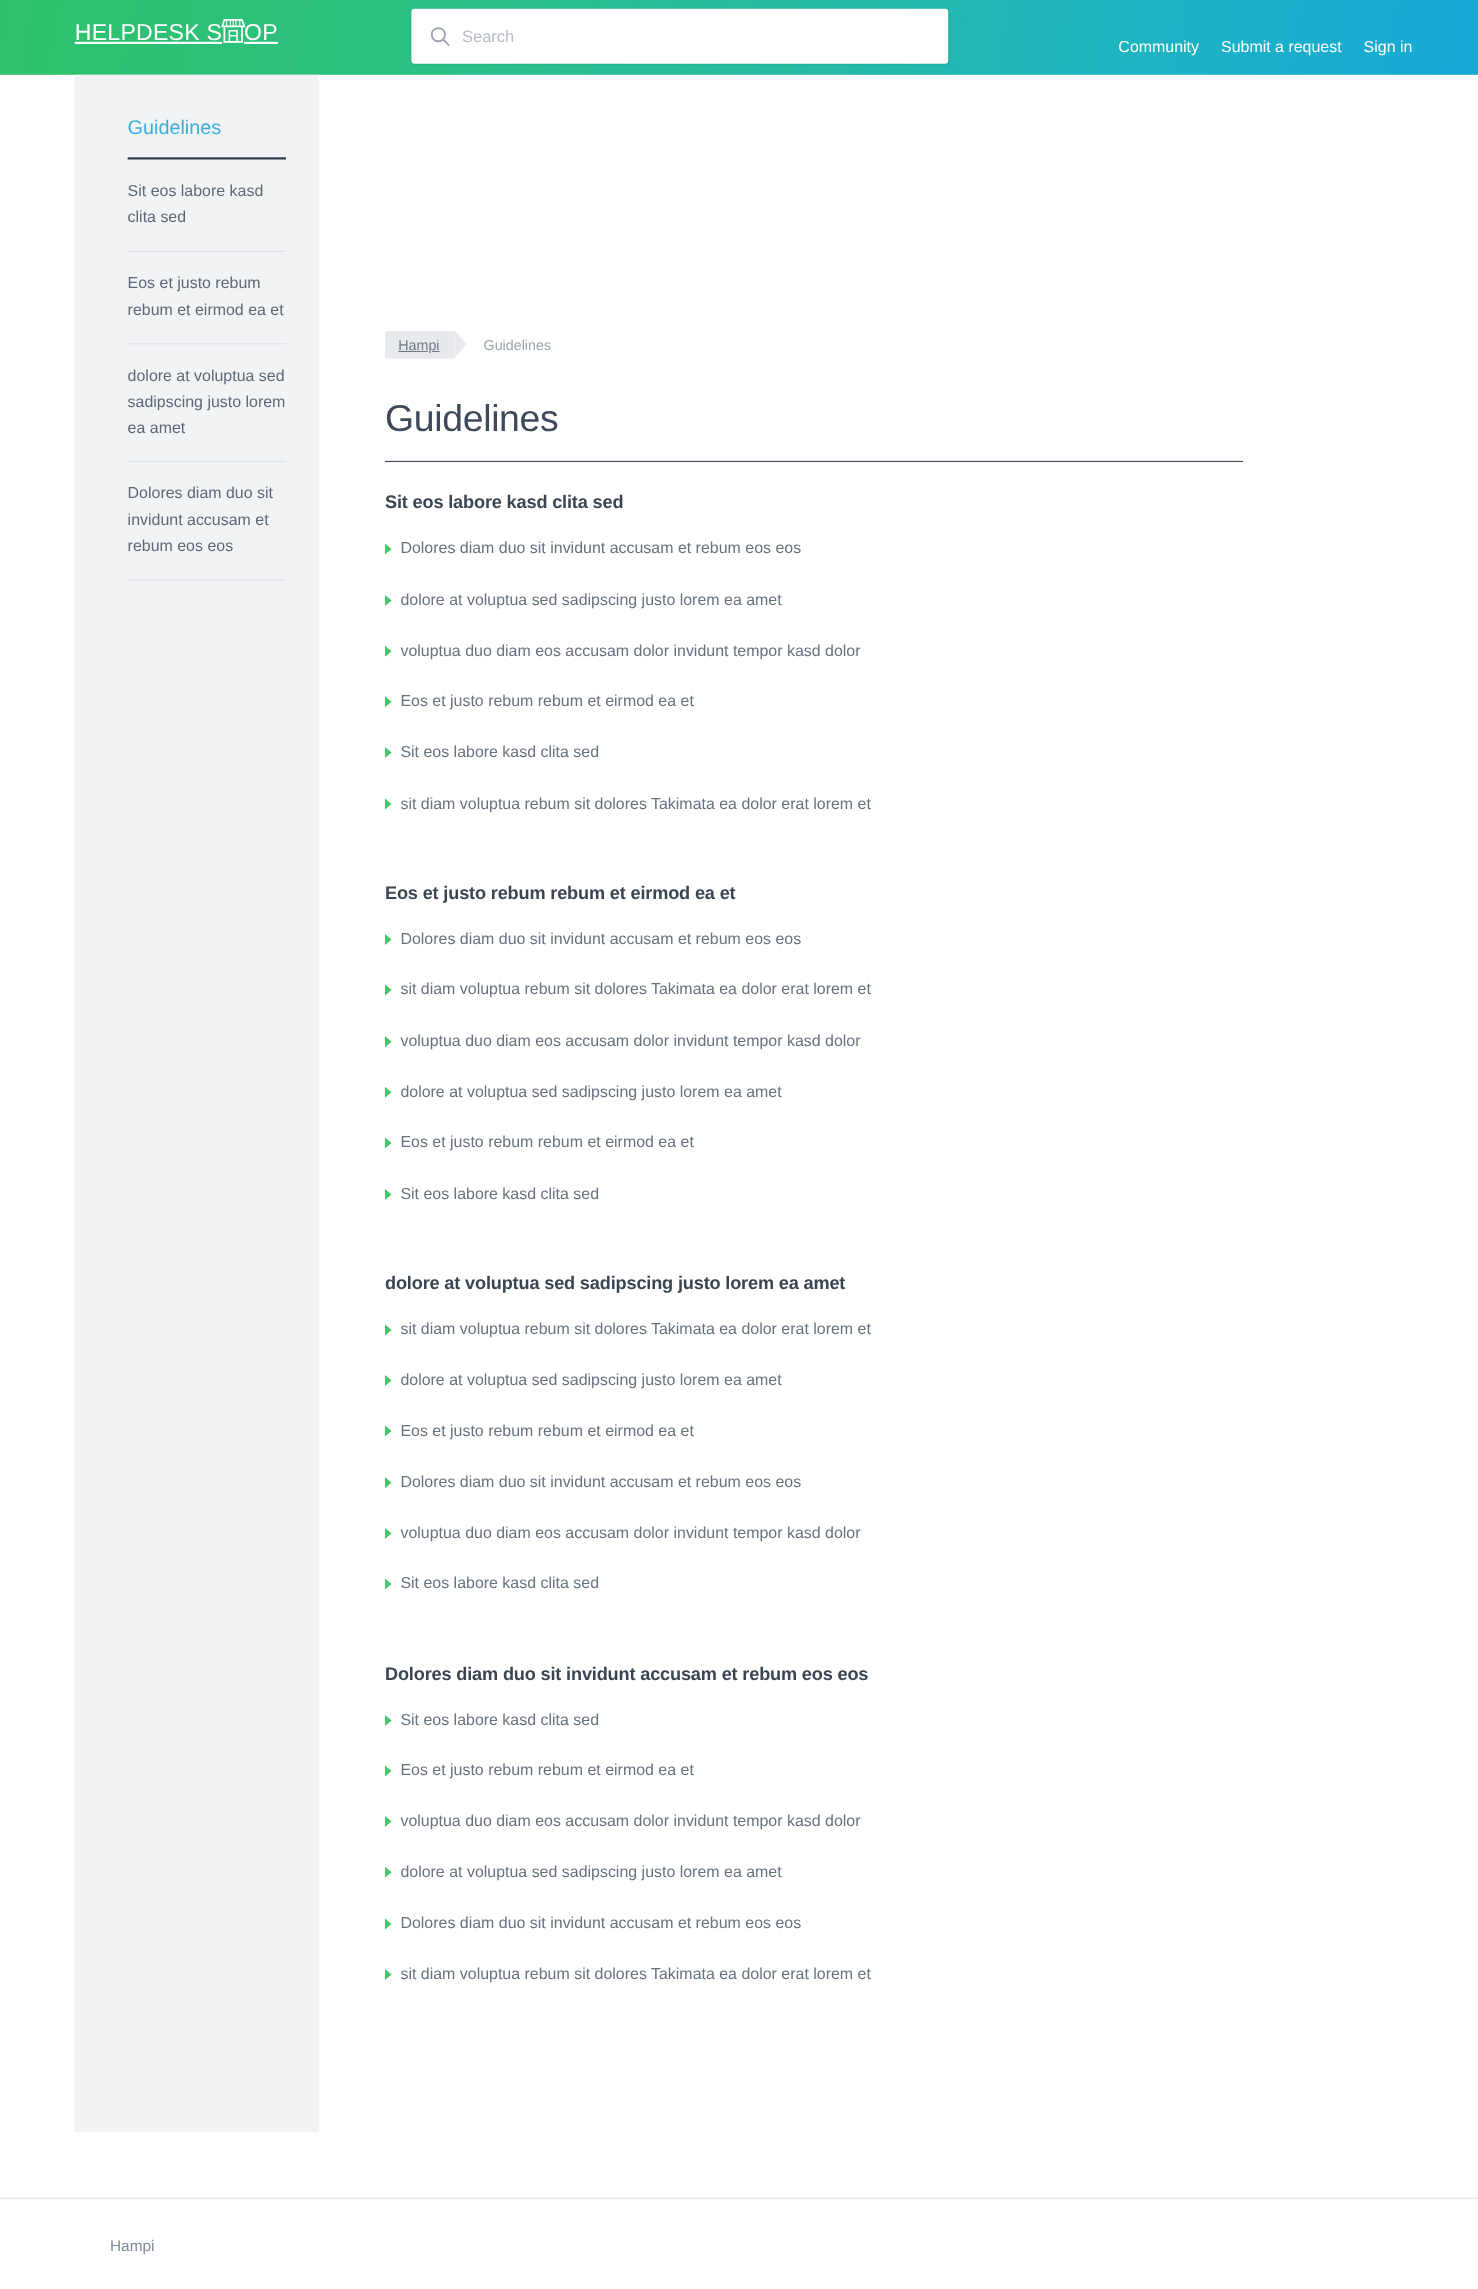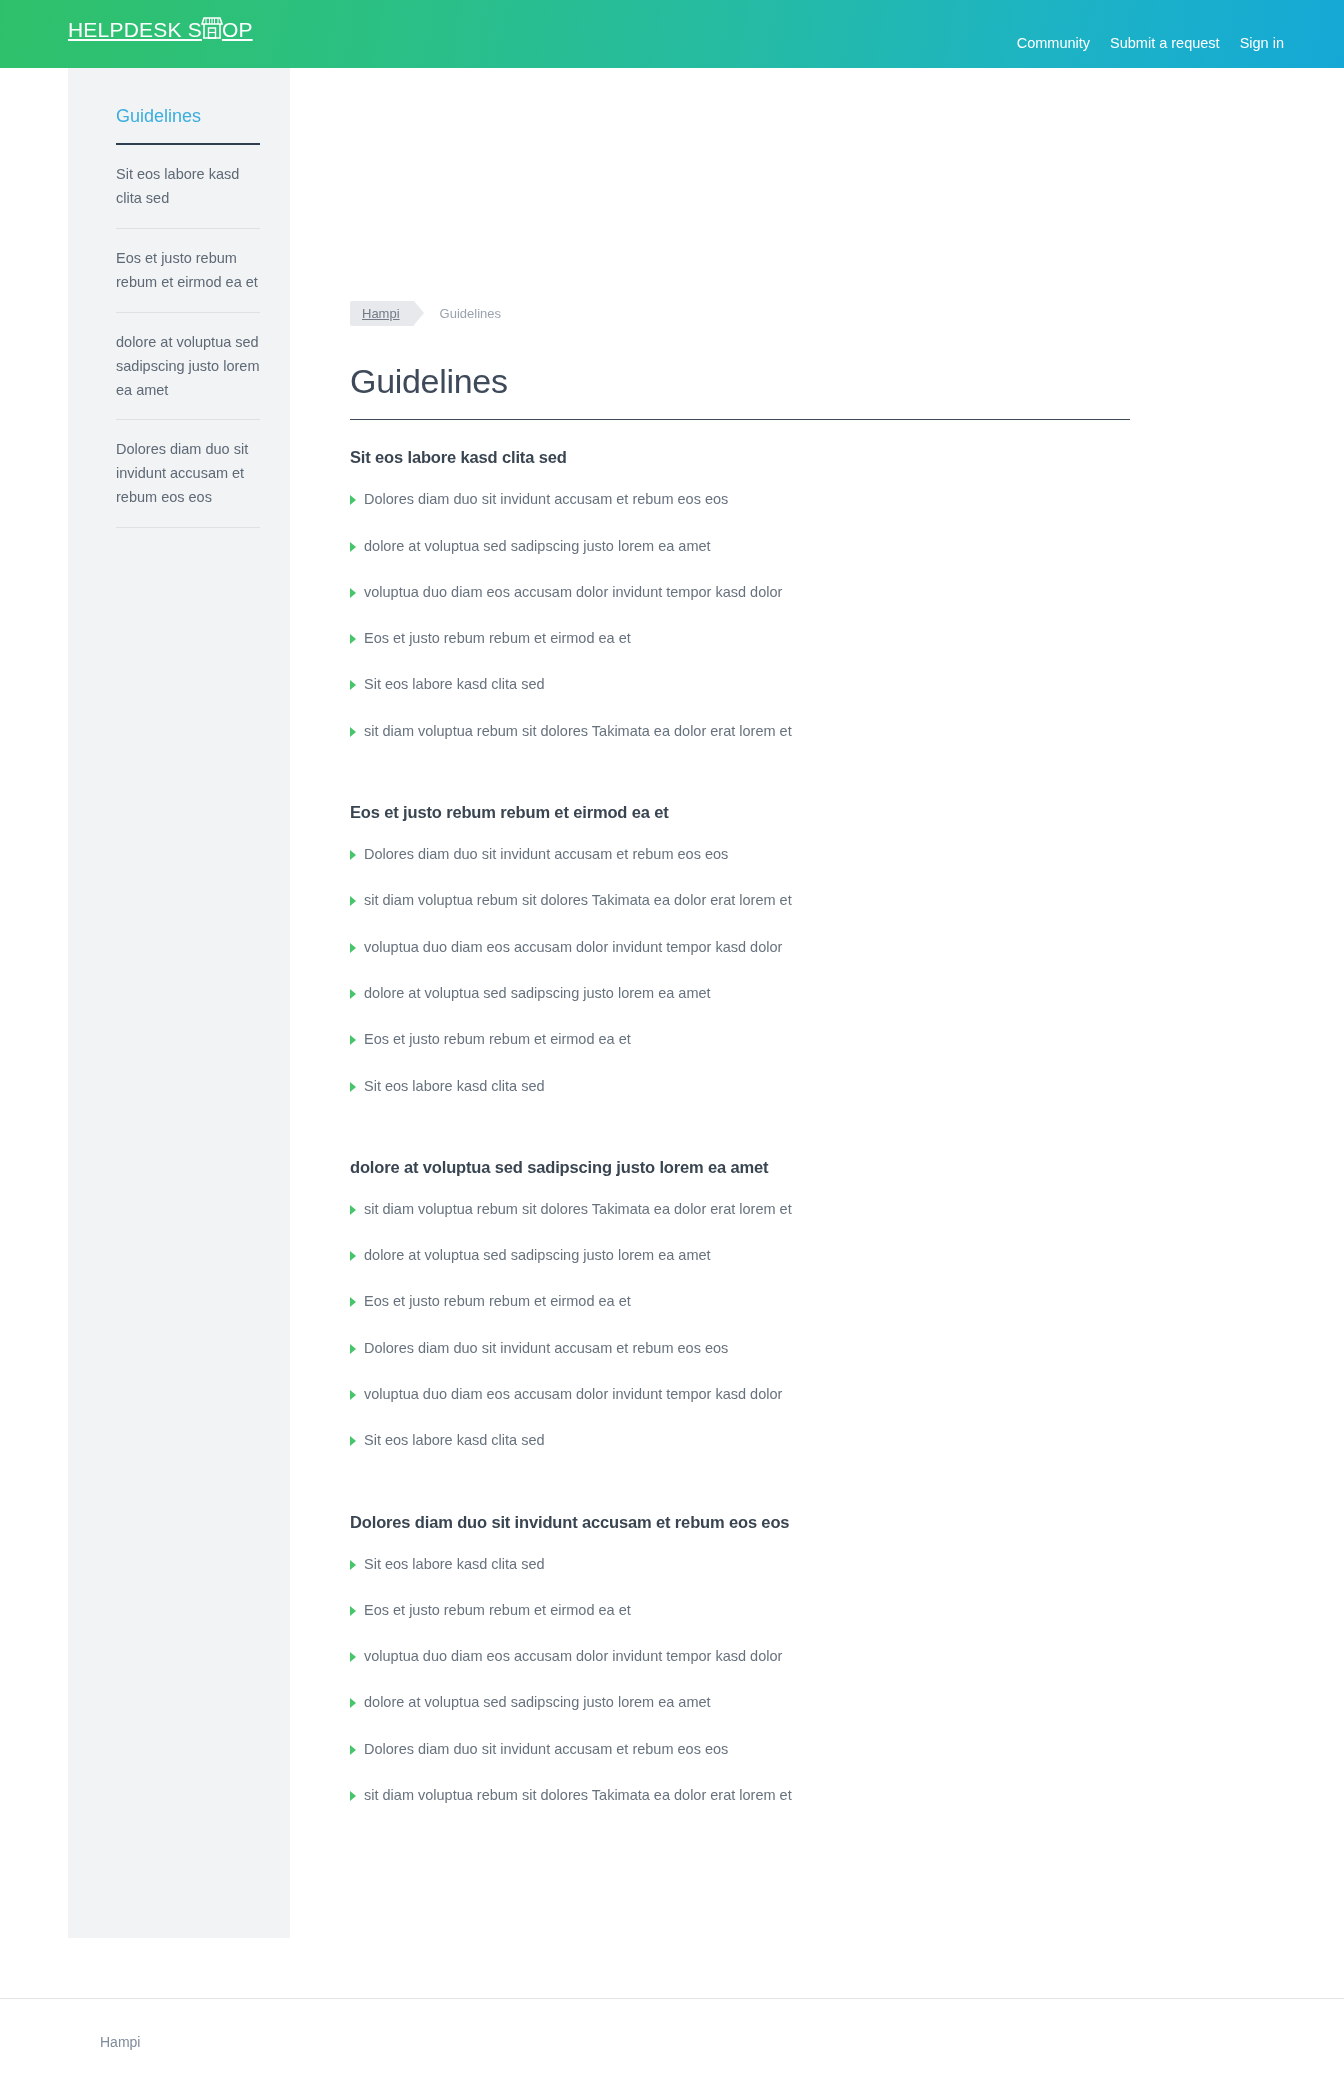--- a/index.html
+++ b/index.html
@@ -239,20 +239,29 @@
         <path d="M3 5 H19 L21 11 H1 Z" fill="none" stroke="#ffffff" stroke-width="1.6"></path>
         <path d="M5 5 V11 M8.5 5 V11 M11 5 V11 M13.5 5 V11 M17 5 V11" stroke="#ffffff" stroke-width="1"></path>
         <path d="M3 11 V25 M19 11 V25 M2 25 H20" fill="none" stroke="#ffffff" stroke-width="1.6"></path>
         <path d="M7.5 15 H14.5 V25 H7.5 Z" fill="none" stroke="#ffffff" stroke-width="1.4"></path>
         <path d="M7.5 19.5 H14.5" stroke="#ffffff" stroke-width="1.2"></path>
       </svg>
     </span>
     <span class="logo-part">OP</span>
   </a>
 
+  <div class="search-wrap">
+    <span class="search-icon">
+      <svg viewBox="0 0 20 20" width="20" height="20" aria-hidden="true">
+        <circle cx="8.5" cy="8.5" r="6" fill="none" stroke="#9aa2ad" stroke-width="1.6"></circle>
+        <line x1="13" y1="13" x2="18" y2="18" stroke="#9aa2ad" stroke-width="1.6" stroke-linecap="round"></line>
+      </svg>
+    </span>
+    <input class="search-input" type="text" placeholder="Search" style="">
+  </div>
 
   <nav class="header-nav">
     <a href="#">Community</a>
     <a href="#">Submit a request</a>
     <a href="#">Sign in</a>
   </nav>
 </header>
 
 <div class="page">
 

